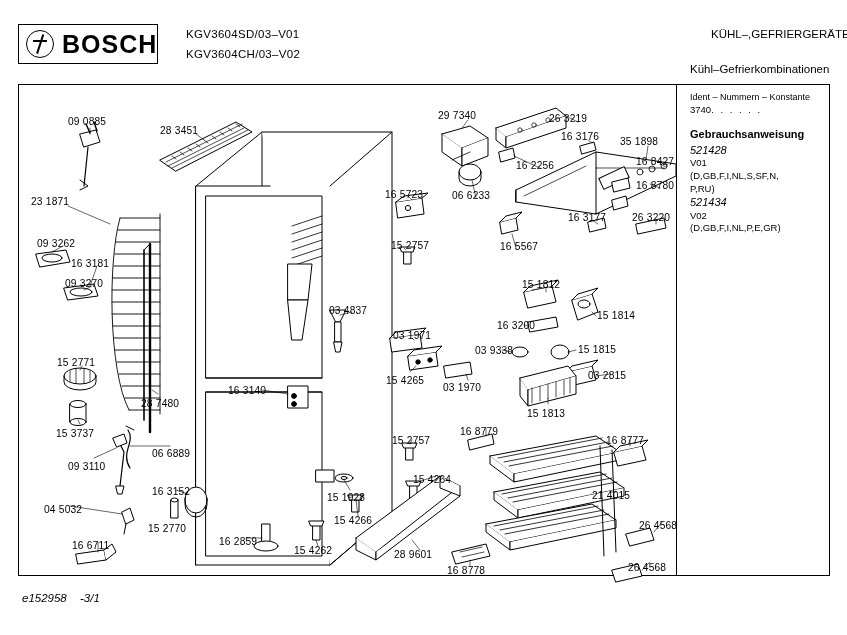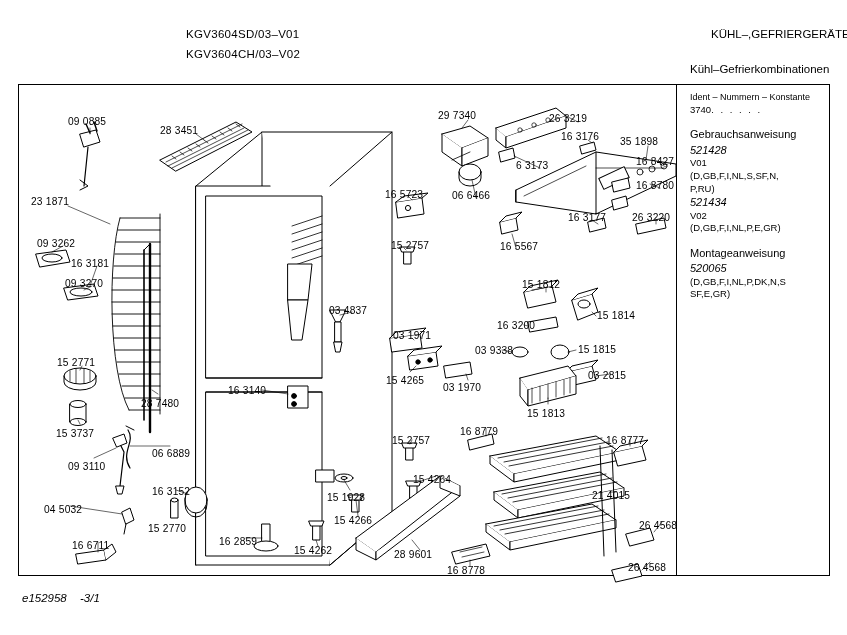--- a/index.html
+++ b/index.html
@@ -20,38 +20,42 @@
 
   
   .frame{position:absolute;left:18px;top:84px;width:812px;height:492px;border:1px solid #000;box-sizing:border-box;}
   .vdiv{position:absolute;left:676px;top:84px;width:1px;height:492px;background:#000;}
 
   
   .rcol{position:absolute;left:690px;top:92px;width:140px;font-size:9.5px;line-height:1.32;}
   .rcol .ident{font-size:9px;}
   .rcol .dots{letter-spacing:2px;}
   .rcol .blk{margin-top:11px;}
-  .rcol .ttl{font-size:11px;margin-bottom:1px;}
+  .rcol .ttl{font-size:11px;margin-bottom:1px;font-weight:bold;}
   .rcol .num{font-size:11px;font-style:italic;}
 
   
   .footer{position:absolute;left:22px;top:592px;font-size:11.5px;font-style:italic;}
 
   
   .lbl{position:absolute;font-size:10.2px;white-space:nowrap;letter-spacing:.2px;}
 
   
   svg.draw{position:absolute;left:0;top:0;width:847px;height:635px;pointer-events:none;}
 </style>
 </head>
 <body>
 
 <div id="page">
 
   <div class="hdr">
+    <div class="logo-box">
+      <div class="logo-mark"></div>
+      <div class="logo-text">BOSCH</div>
+    </div>
     <div class="model-1">KGV3604SD/03–V01</div>
     <div class="model-2">KGV3604CH/03–V02</div>
     <div class="cat-1">KÜHL–,GEFRIERGERÄTE</div>
     <div class="cat-2">Kühl–Gefrierkombinationen</div>
   </div>
 
   <div class="frame"></div>
   <div class="vdiv"></div>
 
   <div class="rcol">
@@ -65,26 +69,20 @@
       <div class="ttl">Gebrauchsanweisung</div>
       <div class="num">521428</div>
       <div>V01</div>
       <div>(D,GB,F,I,NL,S,SF,N,</div>
       <div>P,RU)</div>
       <div class="num">521434</div>
       <div>V02</div>
       <div>(D,GB,F,I,NL,P,E,GR)</div>
     </div>
 
-    <div class="blk">
-      <div class="ttl">Montageanweisung</div>
-      <div class="num">520065</div>
-      <div>(D,GB,F,I,NL,P,DK,N,S</div>
-      <div>SF,E,GR)</div>
-    </div>
   </div>
 
   <svg class="draw" viewBox="0 0 847 635">
     <g fill="none" stroke="#000" stroke-width="1" stroke-linejoin="round" stroke-linecap="round">
 
       <g>
         <path d="M196 186 L262 132 L262 520 L196 565 Z" fill="#fff"></path>
         <path d="M196 186 L330 186 L330 565 L196 565 Z" fill="#fff"></path>
         <path d="M262 132 L392 132 L392 512 L330 565" fill="#fff"></path>
         <path d="M330 186 L392 132"></path>
@@ -527,23 +525,23 @@
   </svg>
 
   <div>
     <span class="lbl" style="left:68px;top:116px">09 0885</span>
     <span class="lbl" style="left:160px;top:125px">28 3451</span>
     <span class="lbl" style="left:438px;top:110px">29 7340</span>
     <span class="lbl" style="left:549px;top:113px">26 3219</span>
     <span class="lbl" style="left:561px;top:131px">16 3176</span>
     <span class="lbl" style="left:620px;top:136px">35 1898</span>
     <span class="lbl" style="left:636px;top:156px">16 8427</span>
-    <span class="lbl" style="left:516px;top:160px">6 3173</span>
+    <span class="lbl" style="left:516px;top:160px">16 2256</span>
     <span class="lbl" style="left:636px;top:180px">16 8780</span>
-    <span class="lbl" style="left:452px;top:190px">06 6466</span>
+    <span class="lbl" style="left:452px;top:190px">06 6233</span>
     <span class="lbl" style="left:568px;top:212px">16 3177</span>
     <span class="lbl" style="left:632px;top:212px">26 3220</span>
     <span class="lbl" style="left:500px;top:241px">16 5567</span>
     <span class="lbl" style="left:31px;top:196px">23 1871</span>
     <span class="lbl" style="left:385px;top:189px">16 5723</span>
     <span class="lbl" style="left:391px;top:240px">15 2757</span>
     <span class="lbl" style="left:37px;top:238px">09 3262</span>
     <span class="lbl" style="left:71px;top:258px">16 3181</span>
     <span class="lbl" style="left:65px;top:278px">09 3270</span>
     <span class="lbl" style="left:522px;top:279px">15 1812</span>

